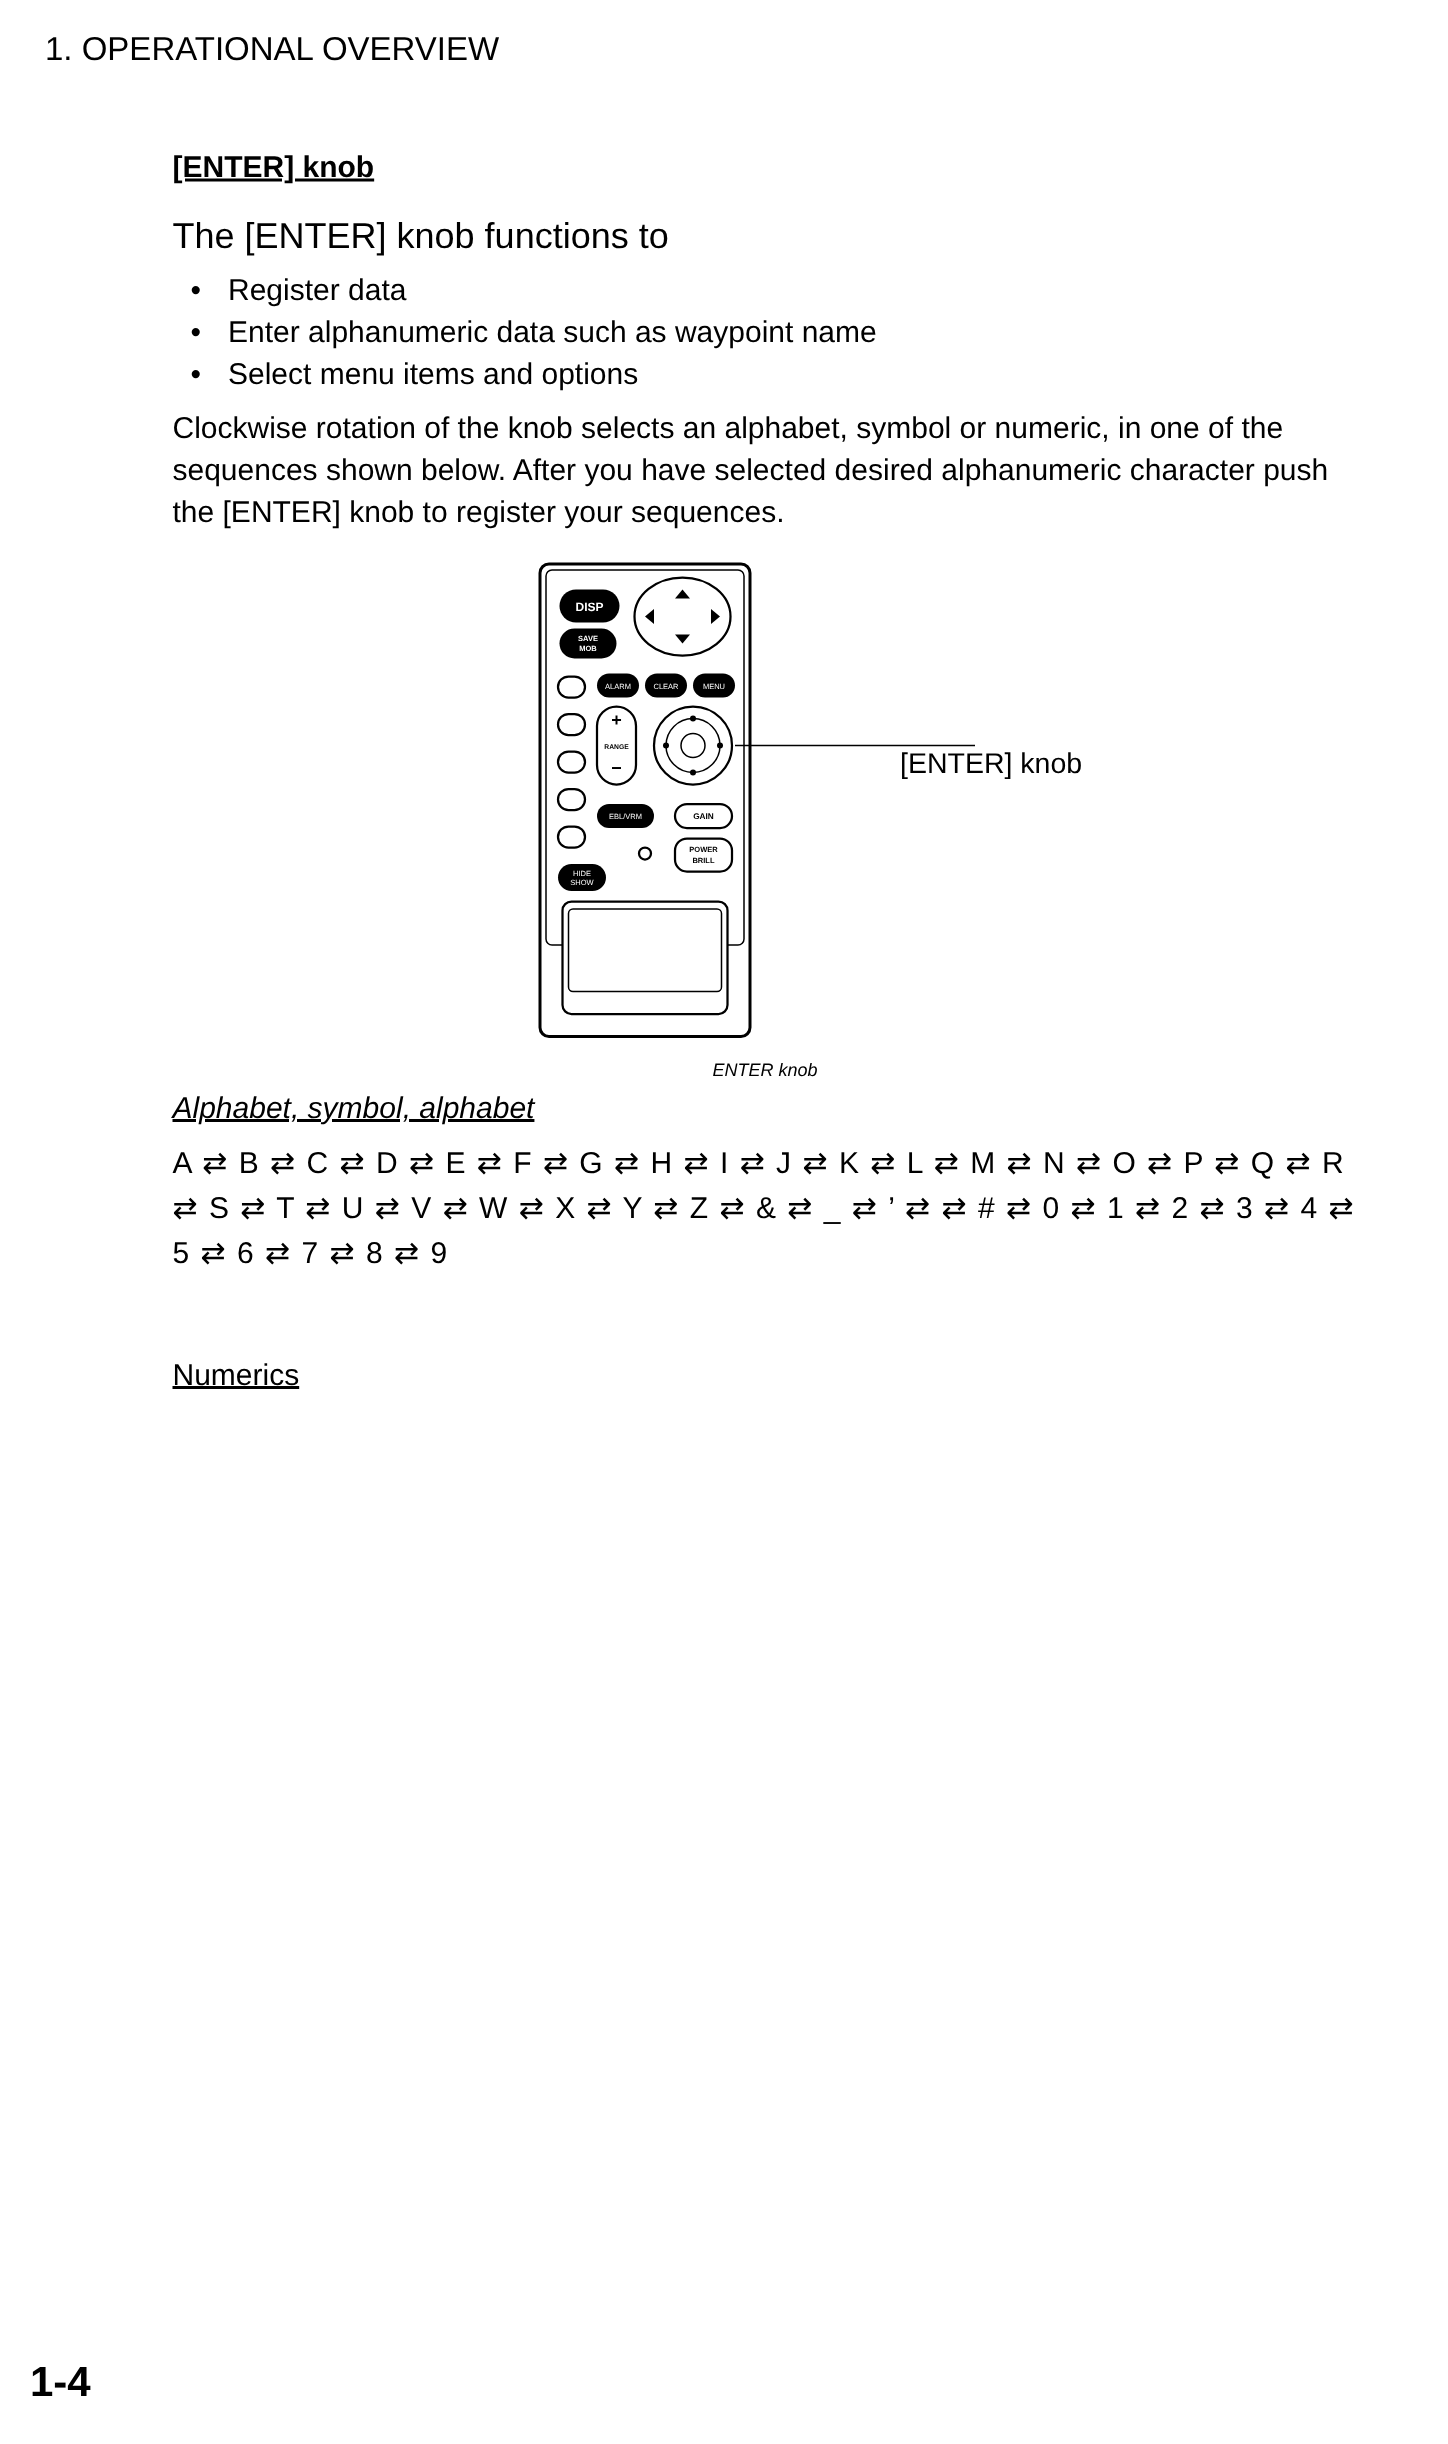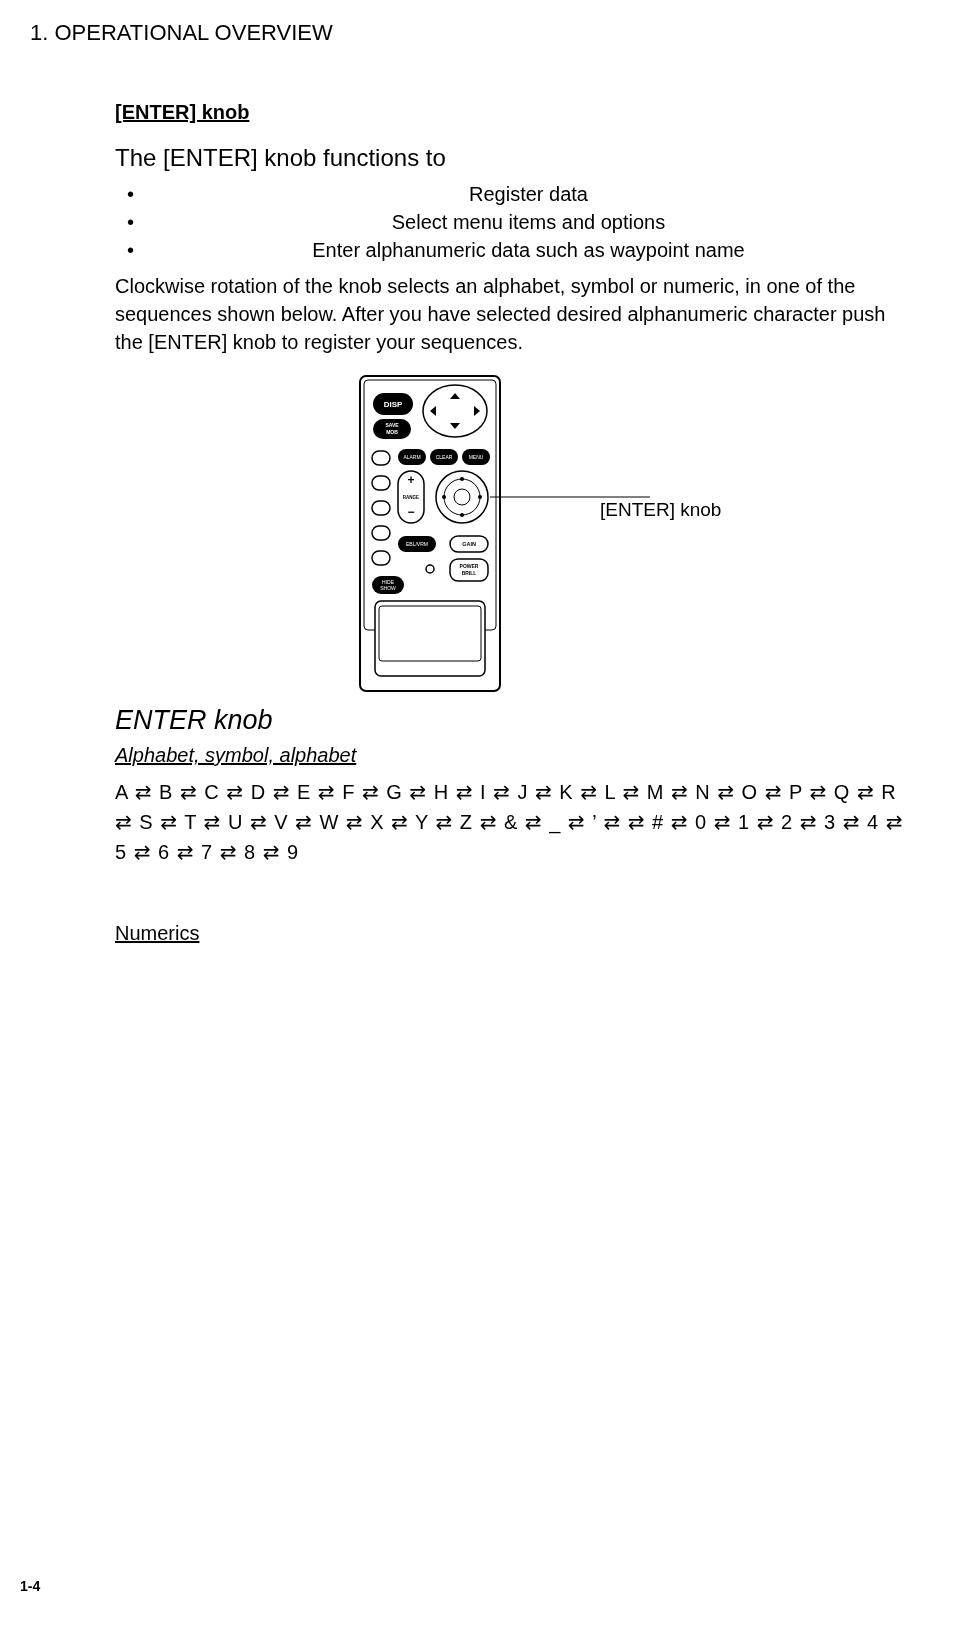--- a/index.html
+++ b/index.html
@@ -31,21 +31,20 @@
       margin-bottom: 20px;
     }
     .intro-text {
       font-size: 24px;
       margin-bottom: 8px;
     }
     .bullet-list {
       list-style: none;
       padding-left: 12px;
       margin-bottom: 8px;
-      text-align: center;
     }
     .bullet-list li {
       font-size: 20px;
       padding-left: 25px;
       position: relative;
       line-height: 1.4;
     }
     .bullet-list li::before {
       content: "•";
       position: absolute;
@@ -59,22 +58,22 @@
     }
     .figure-container {
       text-align: center;
       margin: 10px 0 5px 0;
       position: relative;
     }
     .device-svg {
       display: inline-block;
     }
     .figure-caption {
-      text-align: left;
-      font-size: 27px;
+      text-align: center;
+      font-size: 12px;
       font-style: italic;
       margin-bottom: 8px;
     }
     .sub-heading {
       font-size: 20px;
       font-style: italic;
       text-decoration: underline;
       margin-bottom: 10px;
     }
     .sub-heading-normal {
@@ -84,44 +83,44 @@
       margin-top: 55px;
     }
     .sequence {
       font-size: 20px;
       line-height: 1.5;
       margin-bottom: 10px;
       word-spacing: 2px;
     }
     .page-number {
       position: absolute;
-      bottom: 35px;
+      bottom: 25px;
       left: 20px;
-      font-size: 14px;
+      font-size: 28px;
       font-weight: bold;
     }
     .callout-label {
       position: absolute;
       font-size: 19px;
       left: 485px;
       top: 128px;
     }
   </style>
 </head>
 <body>
 
 <div class="header">1. OPERATIONAL OVERVIEW</div>
 
 <div class="content">
   <div class="section-title">[ENTER] knob</div>
   <div class="intro-text">The [ENTER] knob functions to</div>
   <ul class="bullet-list">
     <li>Register data</li>
+    <li>Enter alphanumeric data such as waypoint name</li>
     <li>Select menu items and options</li>
-    <li>Enter alphanumeric data such as waypoint name</li>
   </ul>
   <div class="para">Clockwise rotation of the knob selects an alphabet, symbol or numeric, in one of the sequences shown below. After you have selected desired alphanumeric character push the [ENTER] knob to register your sequences.</div>
 
   <div class="figure-container">
     <span class="callout-label">[ENTER] knob</span>
     <svg class="device-svg" width="320" height="325" viewBox="0 0 320 325">
 
       <rect x="10" y="5" width="140" height="315" rx="6" fill="#fff" stroke="#000" stroke-width="2"></rect>
       <rect x="14" y="9" width="132" height="250" rx="4" fill="#fff" stroke="#000" stroke-width="1"></rect>
 

